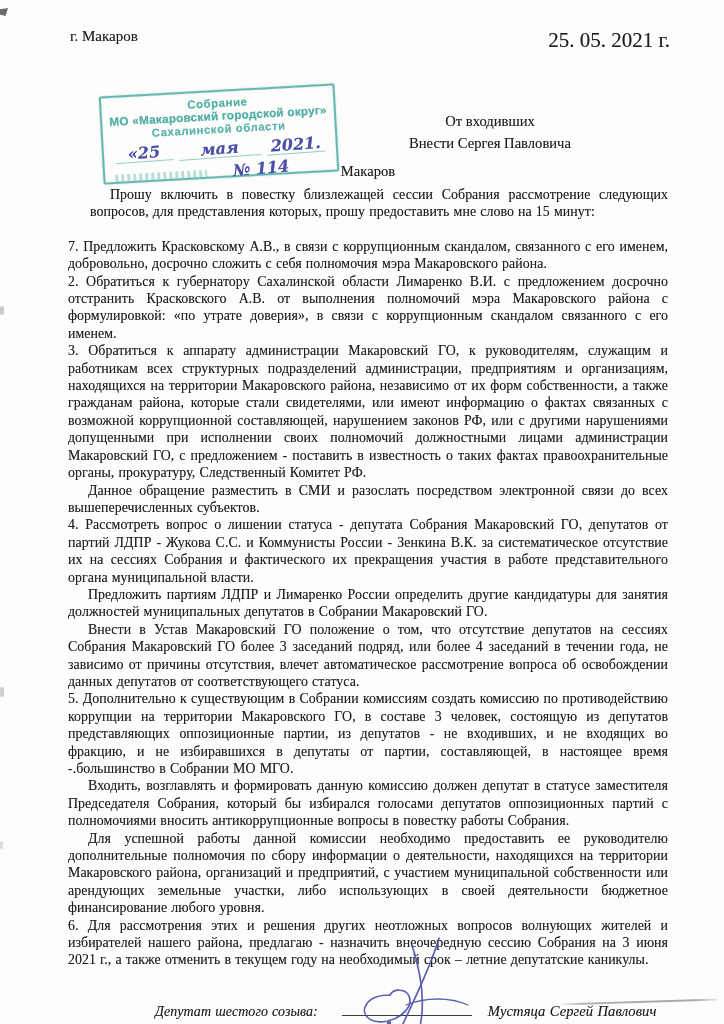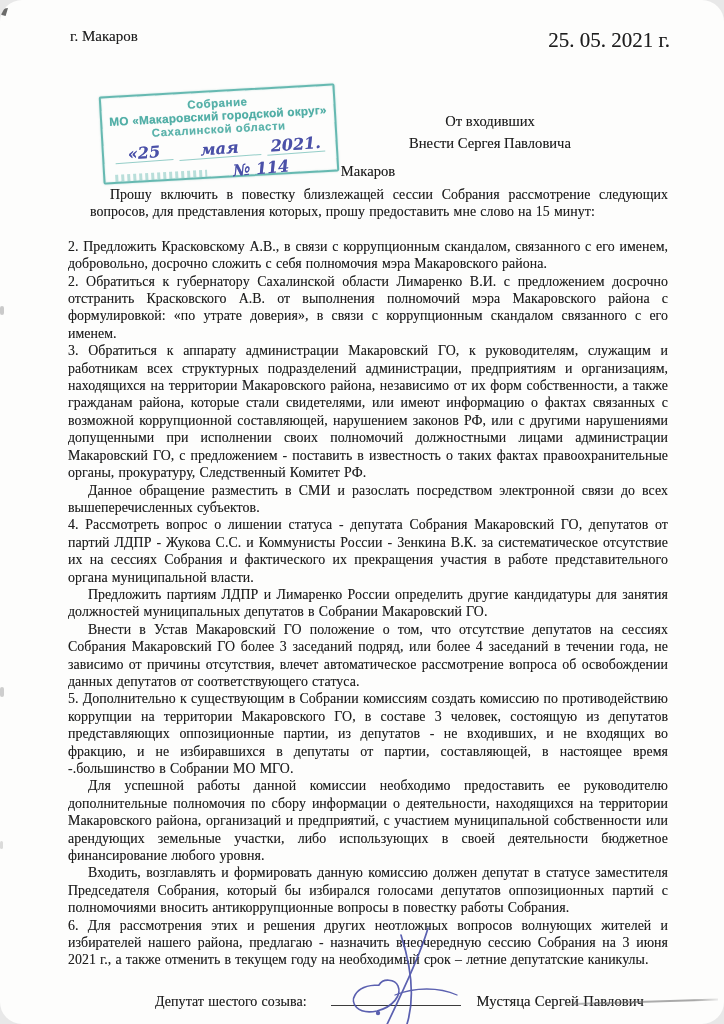--- a/index.html
+++ b/index.html
@@ -1,21 +1,20 @@
 <!DOCTYPE html>
 <html><head>
 <meta charset="utf-8">
 <style>
   html,body{margin:0;padding:0;background:#e8e8e8;}
   .page{
     position:relative;width:724px;height:1024px;margin:0 auto;
     background:#fdfdfc;overflow:hidden;
     font-family:"Liberation Serif", serif;
     color:#1e1e1e;
-    border-radius:22px;
   }
   
   .hdr-city{position:absolute;left:70px;top:28px;font-size:15px;}
   .hdr-date{position:absolute;right:54px;top:28px;font-size:21px;}
   .recipient{position:absolute;left:325px;top:60px;width:352px;font-size:14.6px;line-height:22px;}
   .sender{position:absolute;left:330px;top:110px;width:320px;text-align:center;font-size:14.6px;line-height:22px;}
   .doc-title{position:absolute;left:68px;top:163px;width:600px;text-align:center;font-size:14.6px;}
   .softink{text-shadow:0 0 .5px rgba(30,30,30,.45);}
   
   .stamp{
@@ -46,21 +45,21 @@
   .hw-num{font-size:16px;line-height:18px;margin-left:26px;transform:rotate(-2deg);}
   
   .doc-body{
     position:absolute;left:68px;top:186px;width:600px;
     font-size:13.9px;line-height:17.4px;letter-spacing:.05px;word-spacing:.6px;
   }
   .doc-body p{margin:0;text-align:justify;}
   .doc-body p.ind{text-indent:20px;}
   .doc-body p.after-gap{margin-bottom:17px;margin-left:22px;}
   
-  .sig-row{display:flex;align-items:baseline;margin-top:21px;margin-left:87px;white-space:nowrap;}
+  .sig-row{display:flex;align-items:baseline;margin-top:31px;margin-left:87px;white-space:nowrap;font-style:italic;}
   .sig-label{font-size:14px;}
   .sig-line{position:relative;display:inline-block;width:130px;height:15px;margin-left:24px;border-bottom:1.3px solid #3c3c3c;}
   .sig-name{font-size:14.6px;margin-left:16px;}
   .sig-svg{position:absolute;left:18px;top:-63px;width:112px;height:128px;overflow:visible;pointer-events:none;}
   
   .artifact{position:absolute;pointer-events:none;}
   .corner-speck{left:0;top:8px;width:8px;height:8px;background:#3a3a3a;opacity:.75;clip-path:polygon(0 15%,100% 0,70% 100%,0 80%);}
   .edge-speck1{left:0;top:306px;width:4px;height:9px;background:#555;opacity:.3;border-radius:2px;}
   .edge-speck2{left:0;top:687px;width:4px;height:10px;background:#555;opacity:.28;border-radius:2px;}
   .edge-speck3{left:0;top:841px;width:3px;height:8px;background:#666;opacity:.22;border-radius:2px;}
@@ -92,30 +91,30 @@
 
   <div class="sender softink">
     <div>От входивших</div>
     <div>Внести Сергея Павловича</div>
   </div>
 
   <div class="doc-title softink">Макаров</div>
 
   <div class="doc-body softink">
     <p class="ind after-gap">Прошу включить в повестку близлежащей сессии Собрания рассмотрение следующих вопросов, для представления которых, прошу предоставить мне слово на 15 минут:</p>
-    <p>2. Предложить Красковскому А.В., в связи с коррупционным скандалом, связанного с его именем, добровольно, досрочно сложить с себя полномочия  мэра Макаровского района.</p>
+    <p>7. Предложить Красковскому А.В., в связи с коррупционным скандалом, связанного с его именем, добровольно, досрочно сложить с себя полномочия  мэра Макаровского района.</p>
     <p>2. Обратиться к губернатору Сахалинской области Лимаренко В.И. с предложением досрочно отстранить Красковского А.В. от выполнения полномочий   мэра Макаровского района с формулировкой: «по утрате доверия», в связи с коррупционным скандалом связанного с его именем.</p>
     <p>3. Обратиться к аппарату администрации Макаровский ГО, к руководителям, служащим и работникам  всех структурных подразделений администрации, предприятиям и организациям, находящихся  на территории Макаровского района, независимо от их форм собственности, а также гражданам района, которые стали свидетелями, или имеют информацию о фактах связанных с возможной коррупционной составляющей, нарушением законов РФ, или с другими нарушениями допущенными при исполнении своих  полномочий должностными лицами администрации Макаровский ГО, с предложением - поставить в известность о таких фактах правоохранительные органы, прокуратуру, Следственный Комитет РФ.</p>
     <p class="ind">Данное обращение разместить в СМИ и разослать посредством электронной связи до всех вышеперечисленных субъектов.</p>
     <p>4. Рассмотреть вопрос о лишении статуса - депутата Собрания Макаровский ГО, депутатов от партий ЛДПР - Жукова С.С. и Коммунисты России  - Зенкина В.К. за систематическое отсутствие их на сессиях Собрания и фактического их прекращения участия в работе представительного органа муниципальной власти.</p>
     <p class="ind">Предложить партиям ЛДПР и Лимаренко России определить другие кандидатуры для занятия должностей муниципальных депутатов в Собрании Макаровский ГО.</p>
     <p class="ind">Внести в Устав Макаровский ГО положение о том, что  отсутствие депутатов на сессиях Собрания Макаровский ГО более 3 заседаний подряд, или более 4 заседаний в течении года, не зависимо от причины отсутствия, влечет автоматическое рассмотрение вопроса об освобождении данных депутатов от  соответствующего статуса.</p>
     <p>5.    Дополнительно к существующим в Собрании комиссиям создать комиссию по противодействию коррупции на территории Макаровского ГО, в составе 3 человек, состоящую из депутатов представляющих оппозиционные партии, из  депутатов - не входивших, и не входящих во фракцию, и не избиравшихся в депутаты от партии, составляющей, в настоящее время -.большинство в Собрании МО МГО.</p>
+    <p class="ind">Входить, возглавлять и формировать данную комиссию должен депутат в статусе заместителя Председателя Собрания, который бы избирался голосами депутатов оппозиционных партий с полномочиями вносить антикоррупционные вопросы в повестку работы Собрания.</p>
     <p class="ind">Для успешной работы данной комиссии необходимо предоставить ее руководителю дополнительные полномочия по сбору информации о деятельности, находящихся на территории Макаровского района, организаций и предприятий, с участием муниципальной собственности или арендующих земельные участки, либо  использующих в своей деятельности бюджетное  финансирование любого уровня.</p>
-    <p class="ind">Входить, возглавлять и формировать данную комиссию должен депутат в статусе заместителя Председателя Собрания, который бы избирался голосами депутатов оппозиционных партий с полномочиями вносить антикоррупционные вопросы в повестку работы Собрания.</p>
     <p>6. Для рассмотрения этих и решения других неотложных вопросов волнующих жителей и избирателей нашего района, предлагаю - назначить внеочередную сессию Собрания на 3 июня 2021 г., а также отменить в текущем году на необходимый срок – летние депутатские каникулы.</p>
 
     <div class="sig-row">
       <span class="sig-label softink">Депутат шестого созыва:</span>
       <span class="sig-line">
         <svg class="sig-svg" viewBox="0 0 112 128">
           <g fill="none" stroke="#4a50a8" stroke-width="1.7" stroke-linecap="round" opacity="0.9">
             <path d="M30 58 C 34 51, 46 52, 49 59 C 53 68, 44 80, 28 84 C 8 88, 1 76, 6 68 C 10 61, 20 58, 30 58"></path>
             <path d="M79 1 C 72 26, 52 68, 33 108 C 30 114, 27 116, 29 109"></path>
             <path d="M52 8 C 61 36, 67 68, 58 97 C 55 106, 49 108, 48 101"></path>

